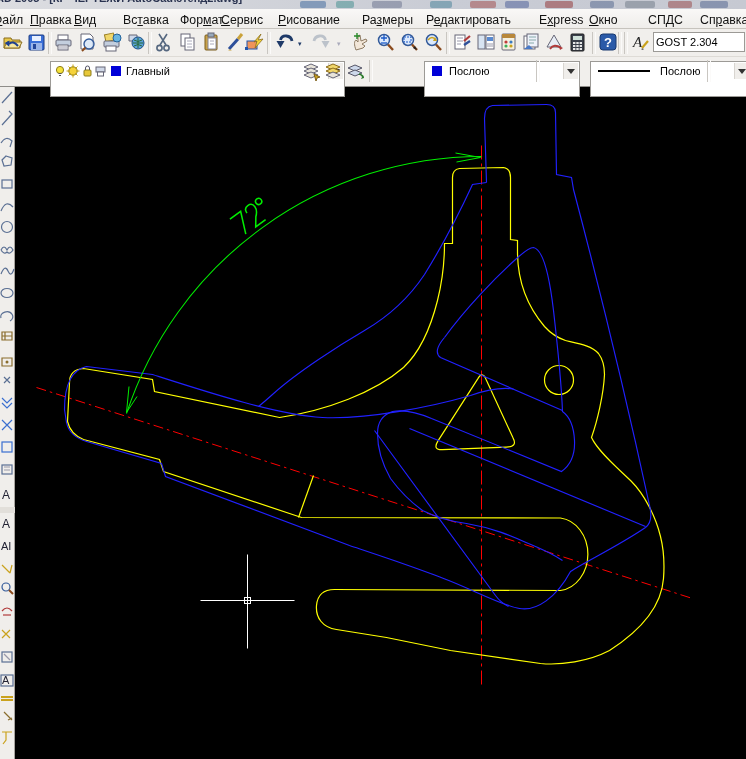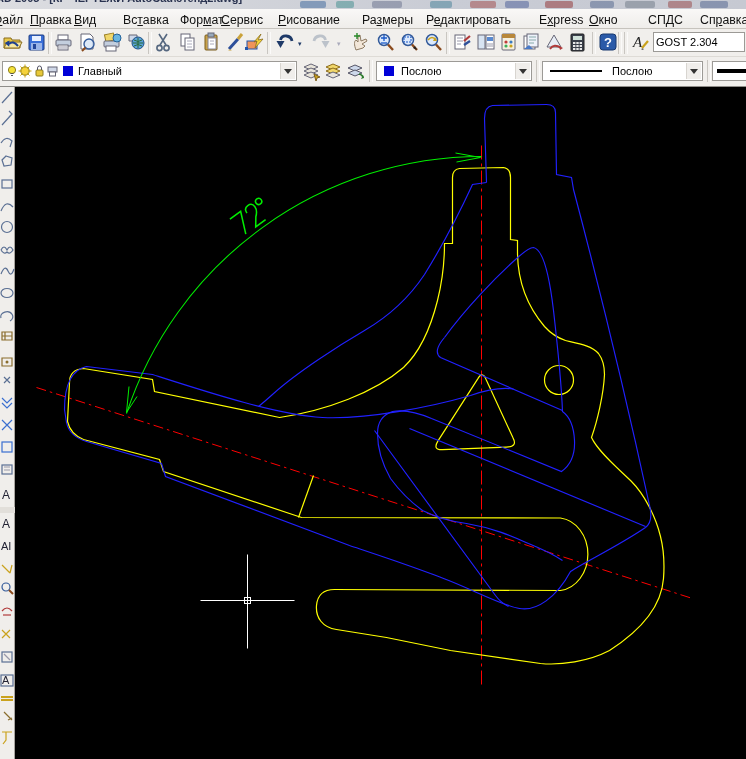--- a/index.html
+++ b/index.html
@@ -16,21 +16,21 @@
   #menu u{text-decoration:underline;}
   
   .tbar{left:0;width:746px;background:#f1efec;}
   #tb1{top:29px;height:28px;border-bottom:1px solid #dedbd6;box-sizing:border-box;}
   #tb2{top:57px;height:30px;border-bottom:1px solid #8f8d89;box-sizing:border-box;}
   .sep{position:absolute;top:3px;width:2px;height:22px;border-left:1px solid #c9c6c1;border-right:1px solid #fbfaf9;}
   .ico{position:absolute;top:3px;width:20px;height:21px;}
   .ico svg{position:absolute;left:0;top:0;}
   .darr{position:absolute;top:11px;font-size:7px;color:#444;}
   
-  .combo{position:absolute;top:4px;height:20px;background:#fff;border:1px solid #9c9a96;box-sizing:border-box;}
+  .combo{position:absolute;top:4px;height:36px;background:#fff;border:1px solid #9c9a96;box-sizing:border-box;margin-left:48px;}
   .combo .txt{position:absolute;top:3px;font-size:11px;color:#000;}
   .cbarr{position:absolute;right:1px;top:1px;width:14px;height:16px;background:#f0eeeb;border-left:1px solid #d8d5d0;}
   .cbarr:after{content:"";position:absolute;left:3px;top:6px;border:4px solid transparent;border-top:5px solid #333;}
   
   #lstrip{left:0;top:87px;width:15px;height:672px;background:#f0eeeb;border-right:1px solid #a7a49f;box-sizing:border-box;}
 </style></head>
 <body>
 <div id="page">
 
   <svg class="abs" style="left:0;top:0" width="746" height="759" viewBox="0 0 746 759">

